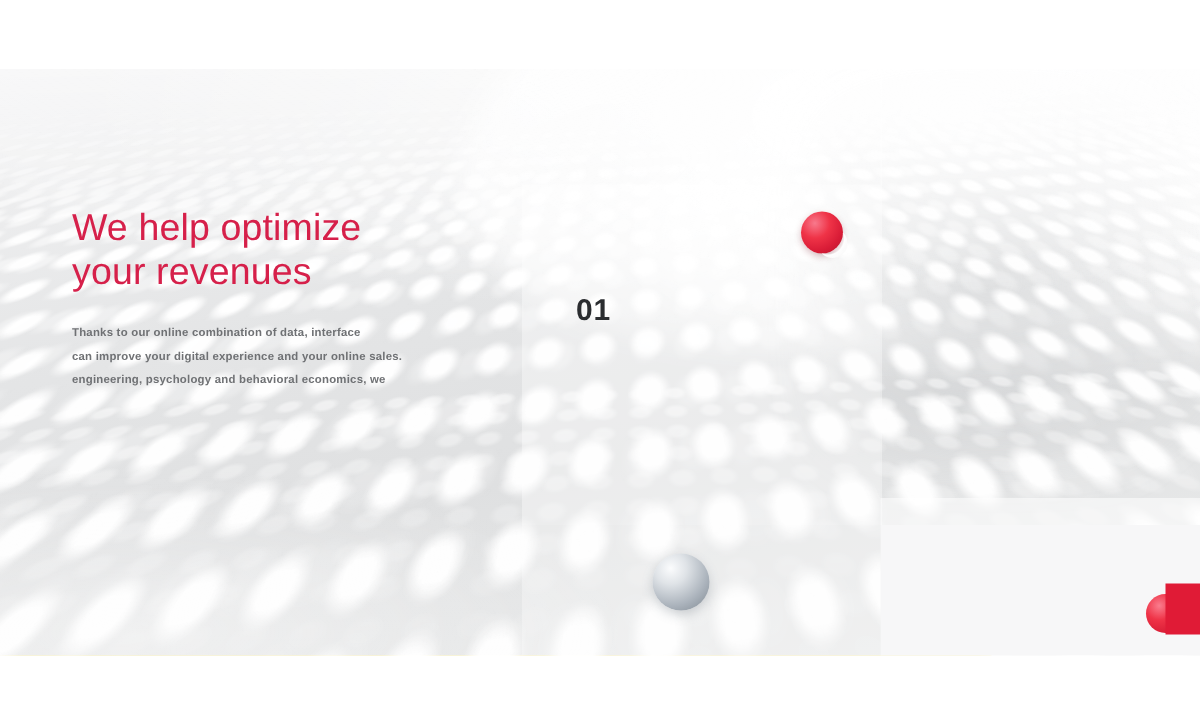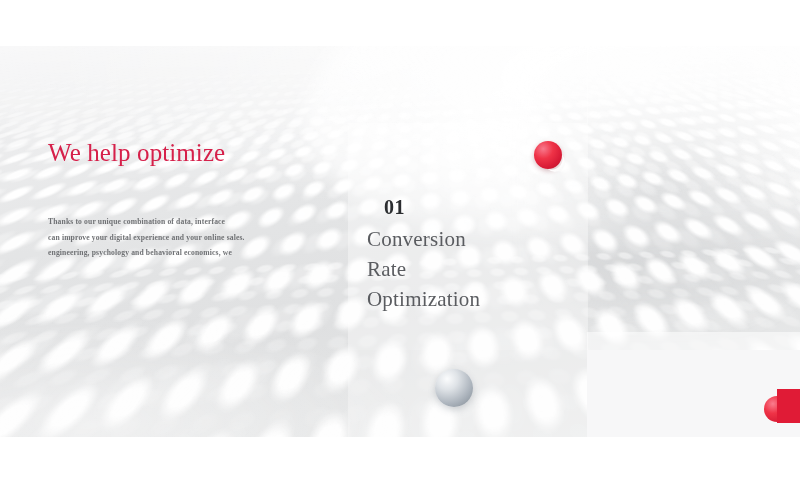--- a/index.html
+++ b/index.html
@@ -1,19 +1,19 @@
 <!DOCTYPE html>
 <html><head>
 <meta charset="utf-8">
 <style>
   * { margin:0; padding:0; box-sizing:border-box; }
   html,body { width:800px; height:480px; overflow:hidden; background:#ffffff;
               font-family:"Liberation Sans", sans-serif; }
 
-  #stage { position:relative; width:661px; height:480px; background:#fde047;font-family:Liberation Serif, serif; }
+  #stage { position:relative; width:661px; height:480px; background:#fde047; }
 
   
   .band-top { position:absolute; left:0; top:0; width:800px; height:46px; background:#ffffff; z-index:40; }
   .band-bottom { position:absolute; left:0; top:437px; width:800px; height:43px; background:#ffffff; z-index:40; }
 
   
   #art { position:absolute; left:0; top:46px; width:800px; height:391px; overflow:hidden;
          background:#e6e7e8; }
 
   
@@ -151,34 +151,30 @@
   </div>
 
   <div class="seam"></div>
   <div class="panel panel-rightline"></div>
   <div class="panel panel-feature"></div>
   <div class="panel panel-lower"></div>
   <div class="panel panel-right"></div>
 
   <h1 class="headline">
     <span>We help optimize</span>
+    <span>your revenues</span>
   </h1>
 
   <p class="body-copy">
-    <span>Thanks to our unique combination of data, interface</span>
+    <span>Thanks to our online combination of data, interface</span>
     <span>can improve your digital experience and your online sales.</span>
     <span>engineering, psychology and behavioral economics, we</span>
   </p>
 
   <div class="feature-num">01</div>
-  <div class="feature-title">
-    <span>Conversion</span>
-    <span>Rate</span>
-    <span>Optimization</span>
-  </div>
 
   <div class="sphere sphere-red"></div>
   <div class="sphere sphere-gray"></div>
   <div class="sphere sphere-red-br"></div>
   <div class="square-red-br"></div>
 
   <div class="band-top"></div>
   <div class="band-bottom"></div>
 </div>
 

